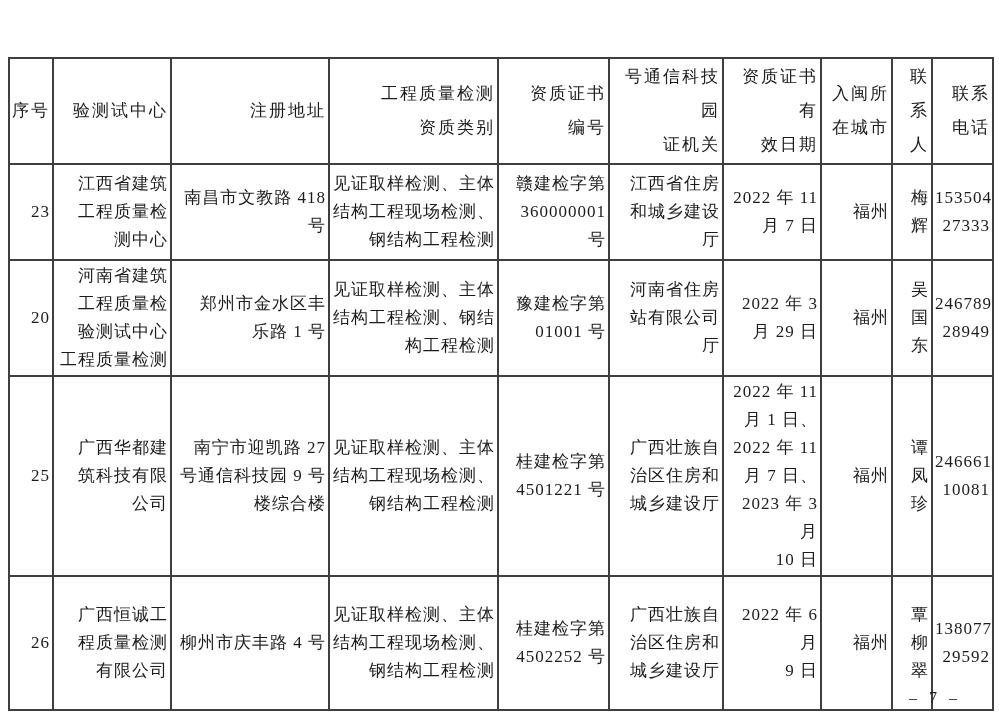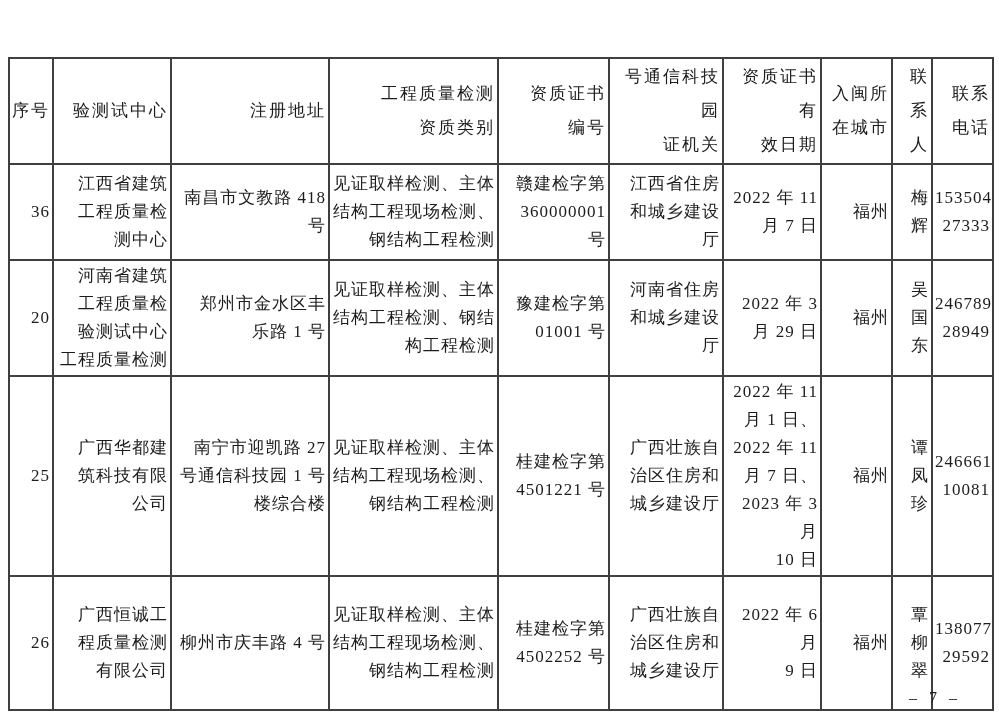--- a/index.html
+++ b/index.html
@@ -69,21 +69,21 @@
       <th>入闽所
 在城市</th>
       <th>联
 系
 人</th>
       <th>联系
 电话</th>
     </tr>
 
     <tr class="r0">
-      <td>36</td>
+      <td>23</td>
       <td>江西省建筑
 工程质量检
 测中心</td>
       <td>南昌市文教路 418
 号</td>
       <td>见证取样检测、主体
 结构工程现场检测、
 钢结构工程检测</td>
       <td>赣建检字第
 360000001 号</td>
@@ -106,39 +106,39 @@
 验测试中心
 工程质量检测</td>
       <td>郑州市金水区丰
 乐路 1 号</td>
       <td>见证取样检测、主体
 结构工程检测、钢结
 构工程检测</td>
       <td>豫建检字第
 01001 号</td>
       <td>河南省住房
-和城乡建设
+站有限公司
 厅</td>
       <td>2022 年 3
 月 29 日</td>
       <td>福州</td>
       <td>吴
 国
 东</td>
       <td>246789
 28949</td>
     </tr>
 
     <tr class="r2">
       <td>25</td>
       <td>广西华都建
 筑科技有限
 公司</td>
       <td>南宁市迎凯路 27
-号通信科技园 1 号
+号通信科技园 9 号
 楼综合楼</td>
       <td>见证取样检测、主体
 结构工程现场检测、
 钢结构工程检测</td>
       <td>桂建检字第
 4501221 号</td>
       <td>广西壮族自
 治区住房和
 城乡建设厅</td>
       <td>2022 年 11

